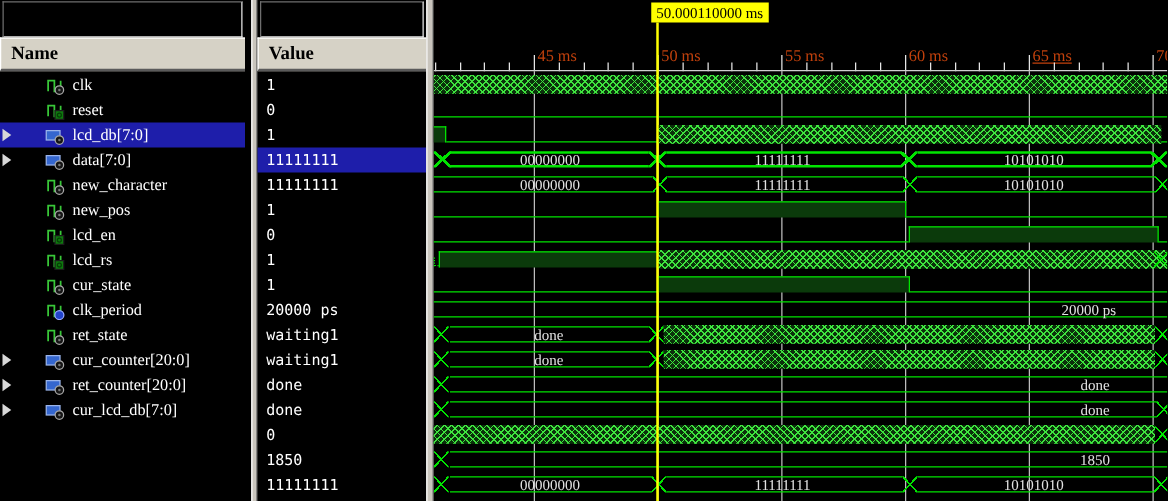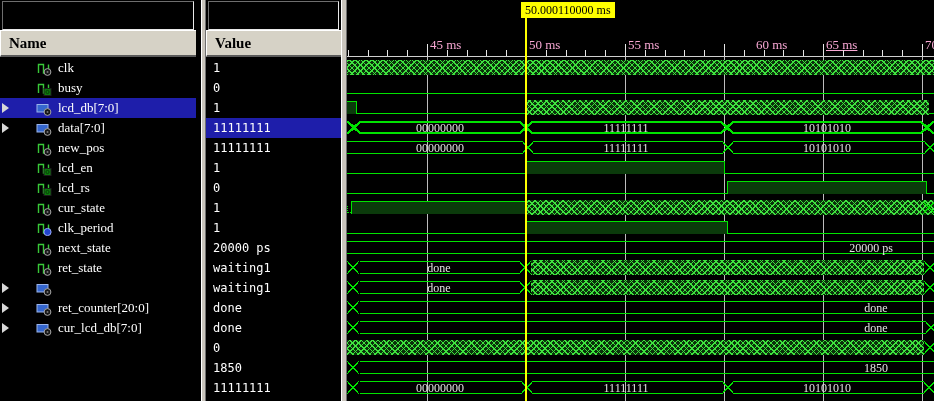--- a/index.html
+++ b/index.html
@@ -25,21 +25,21 @@
   .arrow{width:10px;margin-left:2px;flex:0 0 10px;}
   .arrow.on::before{content:'';display:block;width:0;height:0;
         border-left:7px solid #d8d8d8;border-top:5px solid transparent;border-bottom:5px solid transparent;}
   .sicon{flex:0 0 16px;margin-left:24px;margin-right:6px;height:15px;}
   .splitter{position:absolute;top:0;height:401px;background:#c9c5bd;
         border-left:1px solid #fff;border-right:1px solid #6e6e6e;box-sizing:border-box;}
   
   .wavehdr{position:absolute;left:0;top:0;width:587px;height:57px;background:#000;}
   .tick{position:absolute;bottom:0;width:1px;height:7px;background:#e6e6e6;}
   .tick.major{height:13px;}
-  .tlabel{position:absolute;top:37px;font-size:13px;color:#f9a8d4;white-space:nowrap;}
+  .tlabel{position:absolute;top:37px;font-size:13px;color:#c2410c;white-space:nowrap;}
   .ruler-base{position:absolute;left:0;top:56px;width:587px;height:1px;background:#cfcfcf;}
   .grid{position:absolute;top:57px;width:1px;height:344px;background:#bdbdbd;z-index:0;}
   .cursorline{position:absolute;top:18px;width:2px;height:383px;background:#ffff00;z-index:6;}
   .cursorlabel{position:absolute;top:2px;height:14px;background:#ffff00;color:#000;
         font-size:12px;line-height:14px;padding:1px 4px;z-index:7;white-space:nowrap;}
   .waverows{position:absolute;left:0;top:58px;width:587px;height:343px;z-index:1;}
   .wrow{position:absolute;left:0;width:587px;height:20px;}
   .wrow i{display:block;}
   .lo{position:absolute;top:15px;height:1px;background:var(--g);}
   .bus{position:absolute;top:3px;height:13px;border-top:1px solid var(--g);
@@ -92,21 +92,21 @@
       </div>
       <div class="nrow">
         <span class="arrow"></span>
         <span class="sicon">
           <svg width="16" height="15">
               <path d="M2.5 12 V3.5 H7.5 V12 H12.5 V3.5" fill="none" stroke="#38c838" stroke-width="1.4"></path>
               <rect x="8" y="7.5" width="7" height="7" fill="#0e7a0e" stroke="#1c1c1c"></rect>
               <circle cx="11.5" cy="11" r="1.6" fill="none" stroke="#063f06"></circle>
             </svg>
         </span>
-        <span>busy</span>
+        <span>reset</span>
       </div>
       <div class="nrow sel">
         <span class="arrow on"></span>
         <span class="sicon">
           <svg width="16" height="15">
               <rect x="1" y="3.5" width="11" height="7.5" fill="#3567cf" stroke="#9ab4ea"></rect>
               <circle cx="11.5" cy="11" r="3.4" fill="#151515" stroke="#a8a8a8"></circle>
               <circle cx="11.5" cy="11" r="1" fill="#777"></circle>
             </svg>
         </span>
@@ -125,20 +125,31 @@
       </div>
       <div class="nrow">
         <span class="arrow"></span>
         <span class="sicon">
           <svg width="16" height="15">
               <path d="M2.5 12 V3.5 H7.5 V12 H12.5 V3.5" fill="none" stroke="#38c838" stroke-width="1.4"></path>
               <circle cx="11.5" cy="11" r="3.4" fill="#151515" stroke="#a8a8a8"></circle>
               <circle cx="11.5" cy="11" r="1" fill="#777"></circle>
             </svg>
         </span>
+        <span>new_character</span>
+      </div>
+      <div class="nrow">
+        <span class="arrow"></span>
+        <span class="sicon">
+          <svg width="16" height="15">
+              <path d="M2.5 12 V3.5 H7.5 V12 H12.5 V3.5" fill="none" stroke="#38c838" stroke-width="1.4"></path>
+              <circle cx="11.5" cy="11" r="3.4" fill="#151515" stroke="#a8a8a8"></circle>
+              <circle cx="11.5" cy="11" r="1" fill="#777"></circle>
+            </svg>
+        </span>
         <span>new_pos</span>
       </div>
       <div class="nrow">
         <span class="arrow"></span>
         <span class="sicon">
           <svg width="16" height="15">
               <path d="M2.5 12 V3.5 H7.5 V12 H12.5 V3.5" fill="none" stroke="#38c838" stroke-width="1.4"></path>
               <rect x="8" y="7.5" width="7" height="7" fill="#0e7a0e" stroke="#1c1c1c"></rect>
               <circle cx="11.5" cy="11" r="1.6" fill="none" stroke="#063f06"></circle>
             </svg>
@@ -179,42 +190,32 @@
       </div>
       <div class="nrow">
         <span class="arrow"></span>
         <span class="sicon">
           <svg width="16" height="15">
               <path d="M2.5 12 V3.5 H7.5 V12 H12.5 V3.5" fill="none" stroke="#38c838" stroke-width="1.4"></path>
               <circle cx="11.5" cy="11" r="3.4" fill="#151515" stroke="#a8a8a8"></circle>
               <circle cx="11.5" cy="11" r="1" fill="#777"></circle>
             </svg>
         </span>
-        <span>next_state</span>
-      </div>
-      <div class="nrow">
-        <span class="arrow"></span>
-        <span class="sicon">
-          <svg width="16" height="15">
-              <path d="M2.5 12 V3.5 H7.5 V12 H12.5 V3.5" fill="none" stroke="#38c838" stroke-width="1.4"></path>
-              <circle cx="11.5" cy="11" r="3.4" fill="#151515" stroke="#a8a8a8"></circle>
-              <circle cx="11.5" cy="11" r="1" fill="#777"></circle>
-            </svg>
-        </span>
         <span>ret_state</span>
       </div>
       <div class="nrow">
         <span class="arrow on"></span>
         <span class="sicon">
           <svg width="16" height="15">
               <rect x="1" y="3.5" width="11" height="7.5" fill="#3567cf" stroke="#9ab4ea"></rect>
               <circle cx="11.5" cy="11" r="3.4" fill="#151515" stroke="#a8a8a8"></circle>
               <circle cx="11.5" cy="11" r="1" fill="#777"></circle>
             </svg>
         </span>
+        <span>cur_counter[20:0]</span>
       </div>
       <div class="nrow">
         <span class="arrow on"></span>
         <span class="sicon">
           <svg width="16" height="15">
               <rect x="1" y="3.5" width="11" height="7.5" fill="#3567cf" stroke="#9ab4ea"></rect>
               <circle cx="11.5" cy="11" r="3.4" fill="#151515" stroke="#a8a8a8"></circle>
               <circle cx="11.5" cy="11" r="1" fill="#777"></circle>
             </svg>
         </span>
@@ -263,21 +264,21 @@
   </div>
 
   <div class="splitter" style="left:341px;width:6px;"></div>
 
   <div class="panel" style="left:347px;width:587px;">
 
     <div class="wavehdr">
       <span class="tlabel" style="left:83px;">45 ms</span>
       <span class="tlabel" style="left:182px;">50 ms</span>
       <span class="tlabel" style="left:281px;">55 ms</span>
-      <span class="tlabel" style="left:380px;margin-left:29px;">60 ms</span>
+      <span class="tlabel" style="left:380px;">60 ms</span>
       <span class="tlabel" style="left:479px;text-decoration:underline;">65 ms</span>
       <span class="tlabel" style="left:578px;">70 ms</span>
     <i class="tick" style="left: 0.8px;"></i>
         <i class="tick" style="left: 20.6px;"></i>
         <i class="tick" style="left: 40.4px;"></i>
         <i class="tick" style="left: 60.2px;"></i>
         <i class="tick major" style="left: 80px;"></i>
         <i class="tick" style="left: 99.8px;"></i>
         <i class="tick" style="left: 119.6px;"></i>
         <i class="tick" style="left: 139.4px;"></i>

